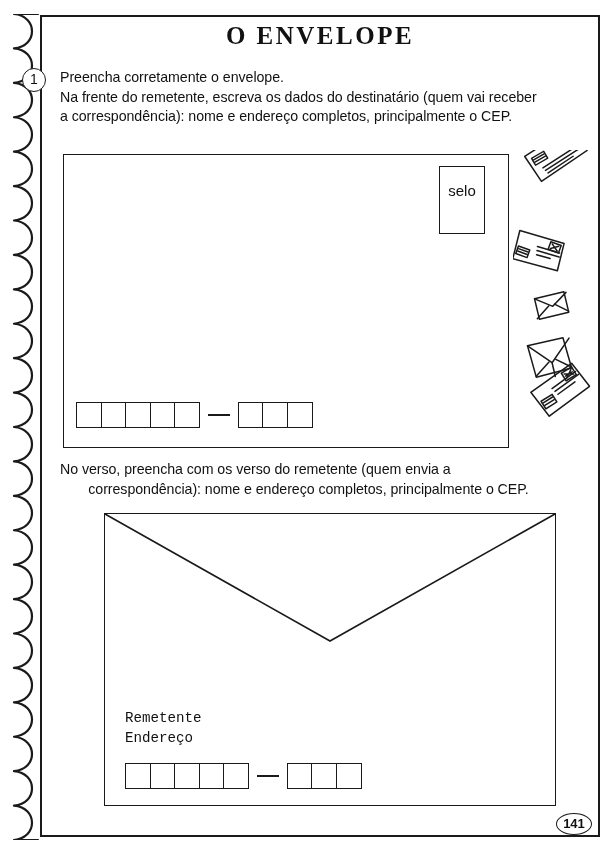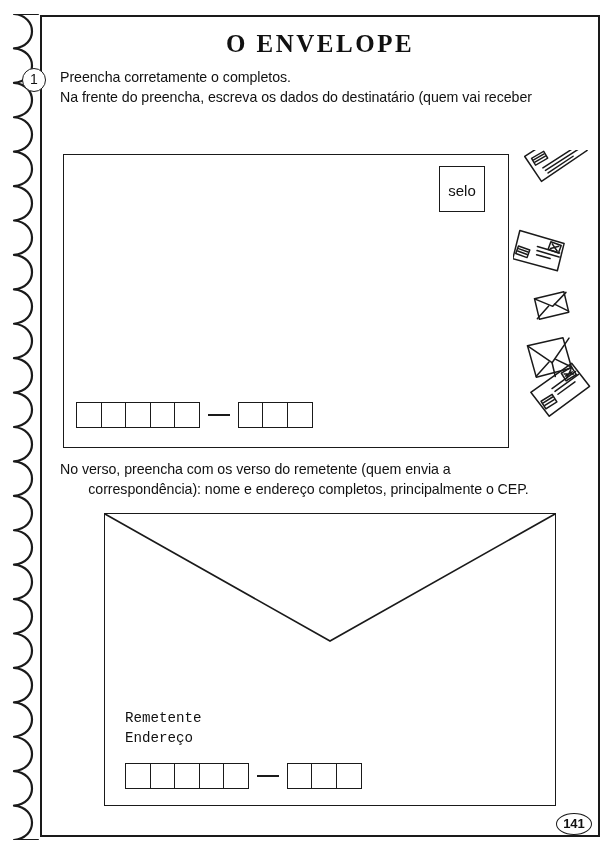--- a/index.html
+++ b/index.html
@@ -45,21 +45,20 @@
     position: absolute;
     left: 46px;
     top: 22px;
     width: 548px;
     text-align: center;
     font-family: "Liberation Serif", serif;
     font-weight: bold;
     font-size: 25px;
     letter-spacing: 2.5px;
     color: #111111;
-    margin-top: 8px;
   }
 
   
   #ex-number {
     position: absolute;
     left: 22px;
     top: 68px;
     width: 24px;
     height: 24px;
     border: 1.6px solid #1a1a1a;
@@ -103,21 +102,21 @@
     height: 294px;
     border: 1.6px solid #1a1a1a;
     box-sizing: border-box;
     background: #ffffff;
   }
   #selo-box {
     position: absolute;
     left: 375px;
     top: 11px;
     width: 46px;
-    height: 46px;
+    height: 68px;
     border: 1.5px solid #1a1a1a;
     box-sizing: border-box;
     text-align: center;
     line-height: 48px;
     font-size: 15px;
     color: #111111;
   }
 
   
   .cep-row {
@@ -208,22 +207,23 @@
     <path id="spiral-path" fill="none" stroke="#1a1a1a" stroke-width="2.2" stroke-linecap="round" stroke-linejoin="round" d="M30,0 L6,0 C 30,2 30,32.416666666666664 6,34.416666666666664 C 30,36.416666666666664 30,66.83333333333333 6,68.83333333333333 C 30,70.83333333333333 30,101.25 6,103.25 C 30,105.25 30,135.66666666666666 6,137.66666666666666 C 30,139.66666666666666 30,170.08333333333334 6,172.08333333333334 C 30,174.08333333333334 30,204.5 6,206.5 C 30,208.5 30,238.91666666666666 6,240.91666666666666 C 30,242.91666666666666 30,273.3333333333333 6,275.3333333333333 C 30,277.3333333333333 30,307.75 6,309.75 C 30,311.75 30,342.1666666666667 6,344.1666666666667 C 30,346.1666666666667 30,376.5833333333333 6,378.5833333333333 C 30,380.5833333333333 30,411 6,413 C 30,415 30,445.4166666666667 6,447.4166666666667 C 30,449.4166666666667 30,479.8333333333333 6,481.8333333333333 C 30,483.8333333333333 30,514.25 6,516.25 C 30,518.25 30,548.6666666666666 6,550.6666666666666 C 30,552.6666666666666 30,583.0833333333334 6,585.0833333333334 C 30,587.0833333333334 30,617.5 6,619.5 C 30,621.5 30,651.9166666666666 6,653.9166666666666 C 30,655.9166666666666 30,686.3333333333334 6,688.3333333333334 C 30,690.3333333333334 30,720.75 6,722.75 C 30,724.75 30,755.1666666666666 6,757.1666666666666 C 30,759.1666666666666 30,789.5833333333334 6,791.5833333333334 C 30,793.5833333333334 30,824 6,826 L30,826"></path>
   </svg>
 
   <div id="page-frame"></div>
 
   <div id="title">O ENVELOPE</div>
 
   <div id="ex-number">1</div>
 
   <div id="instr-1" class="instr">
-    <div>Preencha corretamente o completos.</div>
-    <div>Na frente do preencha, escreva os dados do destinatário (quem vai receber</div>
+    <div>Preencha corretamente o envelope.</div>
+    <div>Na frente do remetente, escreva os dados do destinatário (quem vai receber</div>
+    <div>a correspondência): nome e endereço completos, principalmente o CEP.</div>
   </div>
 
   <div id="front-envelope">
     <div id="selo-box">selo</div>
 
     <div id="front-cep" class="cep-row">
       <div class="cep-group">
           <div class="cep-cell"></div>
           <div class="cep-cell"></div>
           <div class="cep-cell"></div>

